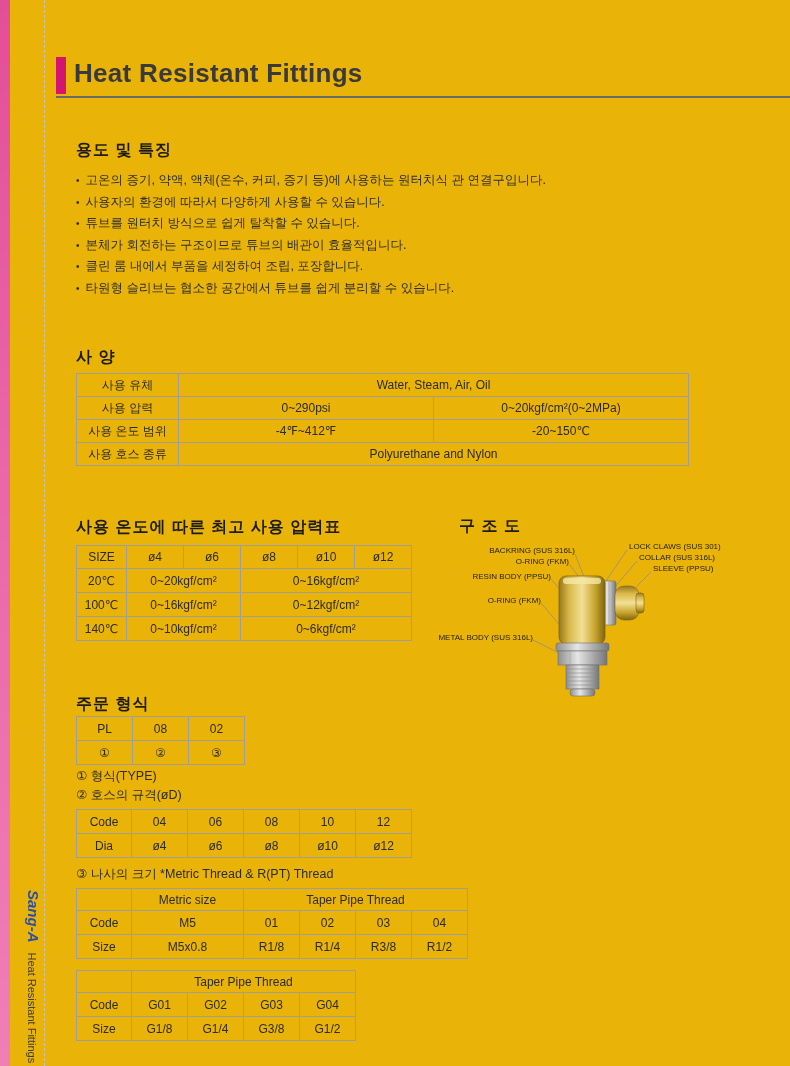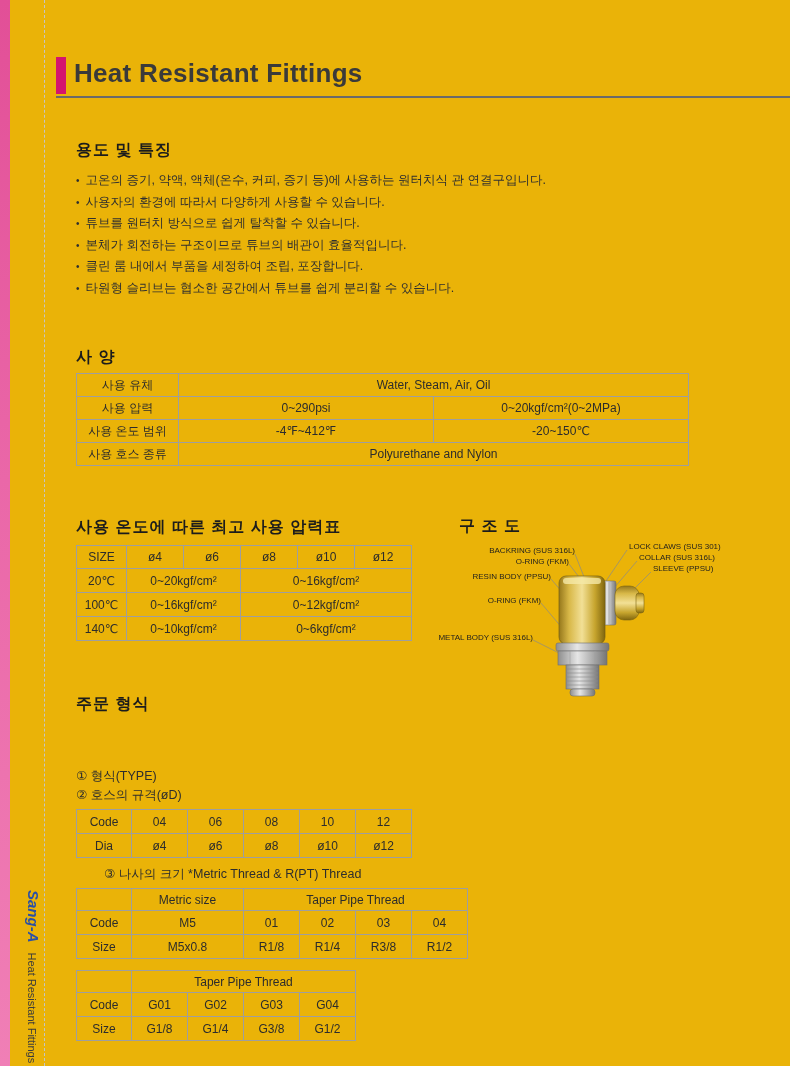--- a/index.html
+++ b/index.html
@@ -184,20 +184,39 @@
     <span class="dlabel" style="right:221px; top:19px;">O-RING (FKM)</span>
     <span class="dlabel" style="right:239px; top:34px;">RESIN BODY (PPSU)</span>
     <span class="dlabel" style="right:249px; top:58px;">O-RING (FKM)</span>
     <span class="dlabel" style="right:257px; top:95px;">METAL BODY (SUS 316L)</span>
     <span class="dlabel" style="left:174px; top:4px;">LOCK CLAWS (SUS 301)</span>
     <span class="dlabel" style="left:184px; top:15px;">COLLAR (SUS 316L)</span>
     <span class="dlabel" style="left:198px; top:26px;">SLEEVE (PPSU)</span>
   </div>
 
   <h2 class="sec-heading" style="left:76px; top:694px;">주문 형식</h2>
+  <table class="grid" style="left:76px; top:716px; width:168px;">
+    <colgroup>
+        <col style="width:56px">
+        <col style="width:56px">
+        <col style="width:56px">
+      </colgroup>
+    <tbody>
+        <tr style="height:24px">
+      <td>PL</td>
+      <td>08</td>
+      <td>02</td>
+    </tr>
+    <tr style="height:24px">
+      <td>①</td>
+      <td>②</td>
+      <td>③</td>
+    </tr>
+  </tbody>
+    </table>
 
   <div class="note" style="left:76px; top:768px;">① 형식(TYPE)</div>
   <div class="note" style="left:76px; top:787px;">② 호스의 규격(øD)</div>
 
   <table class="grid" style="left:76px; top:809px; width:335px;">
     <colgroup>
         <col style="width:55px">
         <col style="width:56px">
         <col style="width:56px">
         <col style="width:56px">
@@ -217,21 +236,21 @@
       <td>Dia</td>
       <td>ø4</td>
       <td>ø6</td>
       <td>ø8</td>
       <td>ø10</td>
       <td>ø12</td>
     </tr>
   </tbody>
     </table>
 
-  <div class="note" style="left:76px; top:866px;margin-left:28px;">③ 나사의 크기 *Metric Thread &amp; R(PT) Thread</div>
+  <div class="note" style="left:76px; top:866px;">③ 나사의 크기 *Metric Thread &amp; R(PT) Thread</div>
 
   <table class="grid" style="left:76px; top:888px; width:391px;">
     <colgroup>
         <col style="width:55px">
         <col style="width:112px">
         <col style="width:56px">
         <col style="width:56px">
         <col style="width:56px">
         <col style="width:56px">
       </colgroup>

